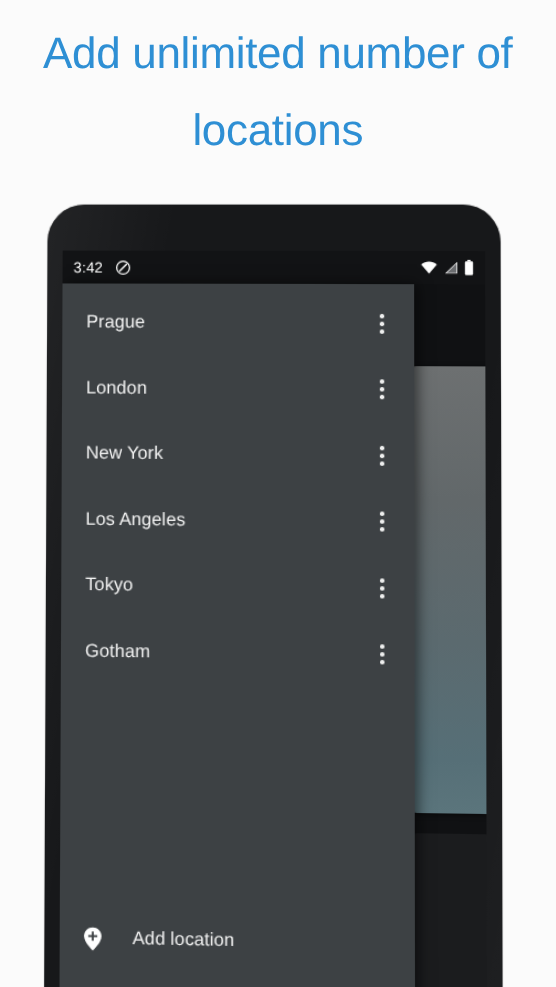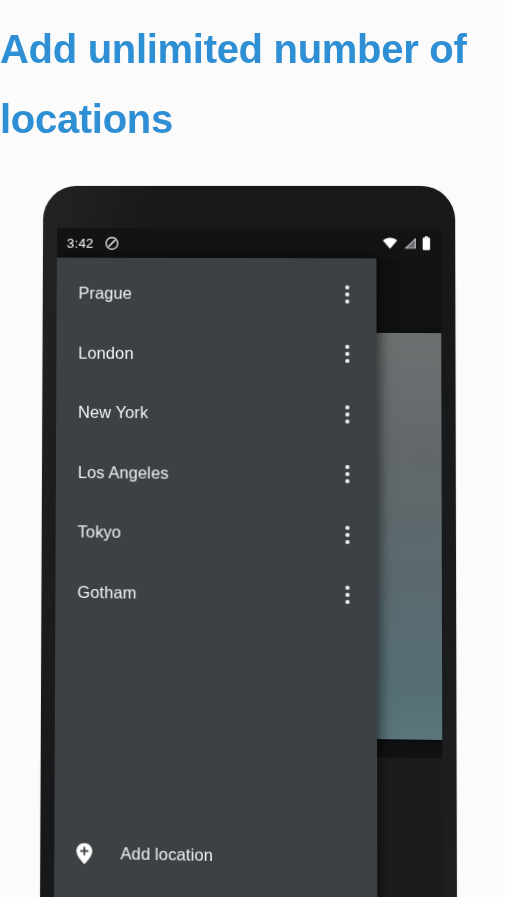--- a/index.html
+++ b/index.html
@@ -14,25 +14,25 @@
     overflow: hidden;
     position: relative;
   }
 
   
   .headline {
     position: absolute;
     top: 14px;
     left: 0;
     width: 505px;
-    text-align: left;
+    text-align: center;
     color: #2e8fd4;
     font-size: 40px;
     line-height: 70px;
-    font-weight: 700;
+    font-weight: 400;
     letter-spacing: -0.3px;
     white-space: pre-line;
   }
 
   
   .phone-wrap {
     position: absolute;
     left: 0;
     top: 180px;
     width: 505px;

